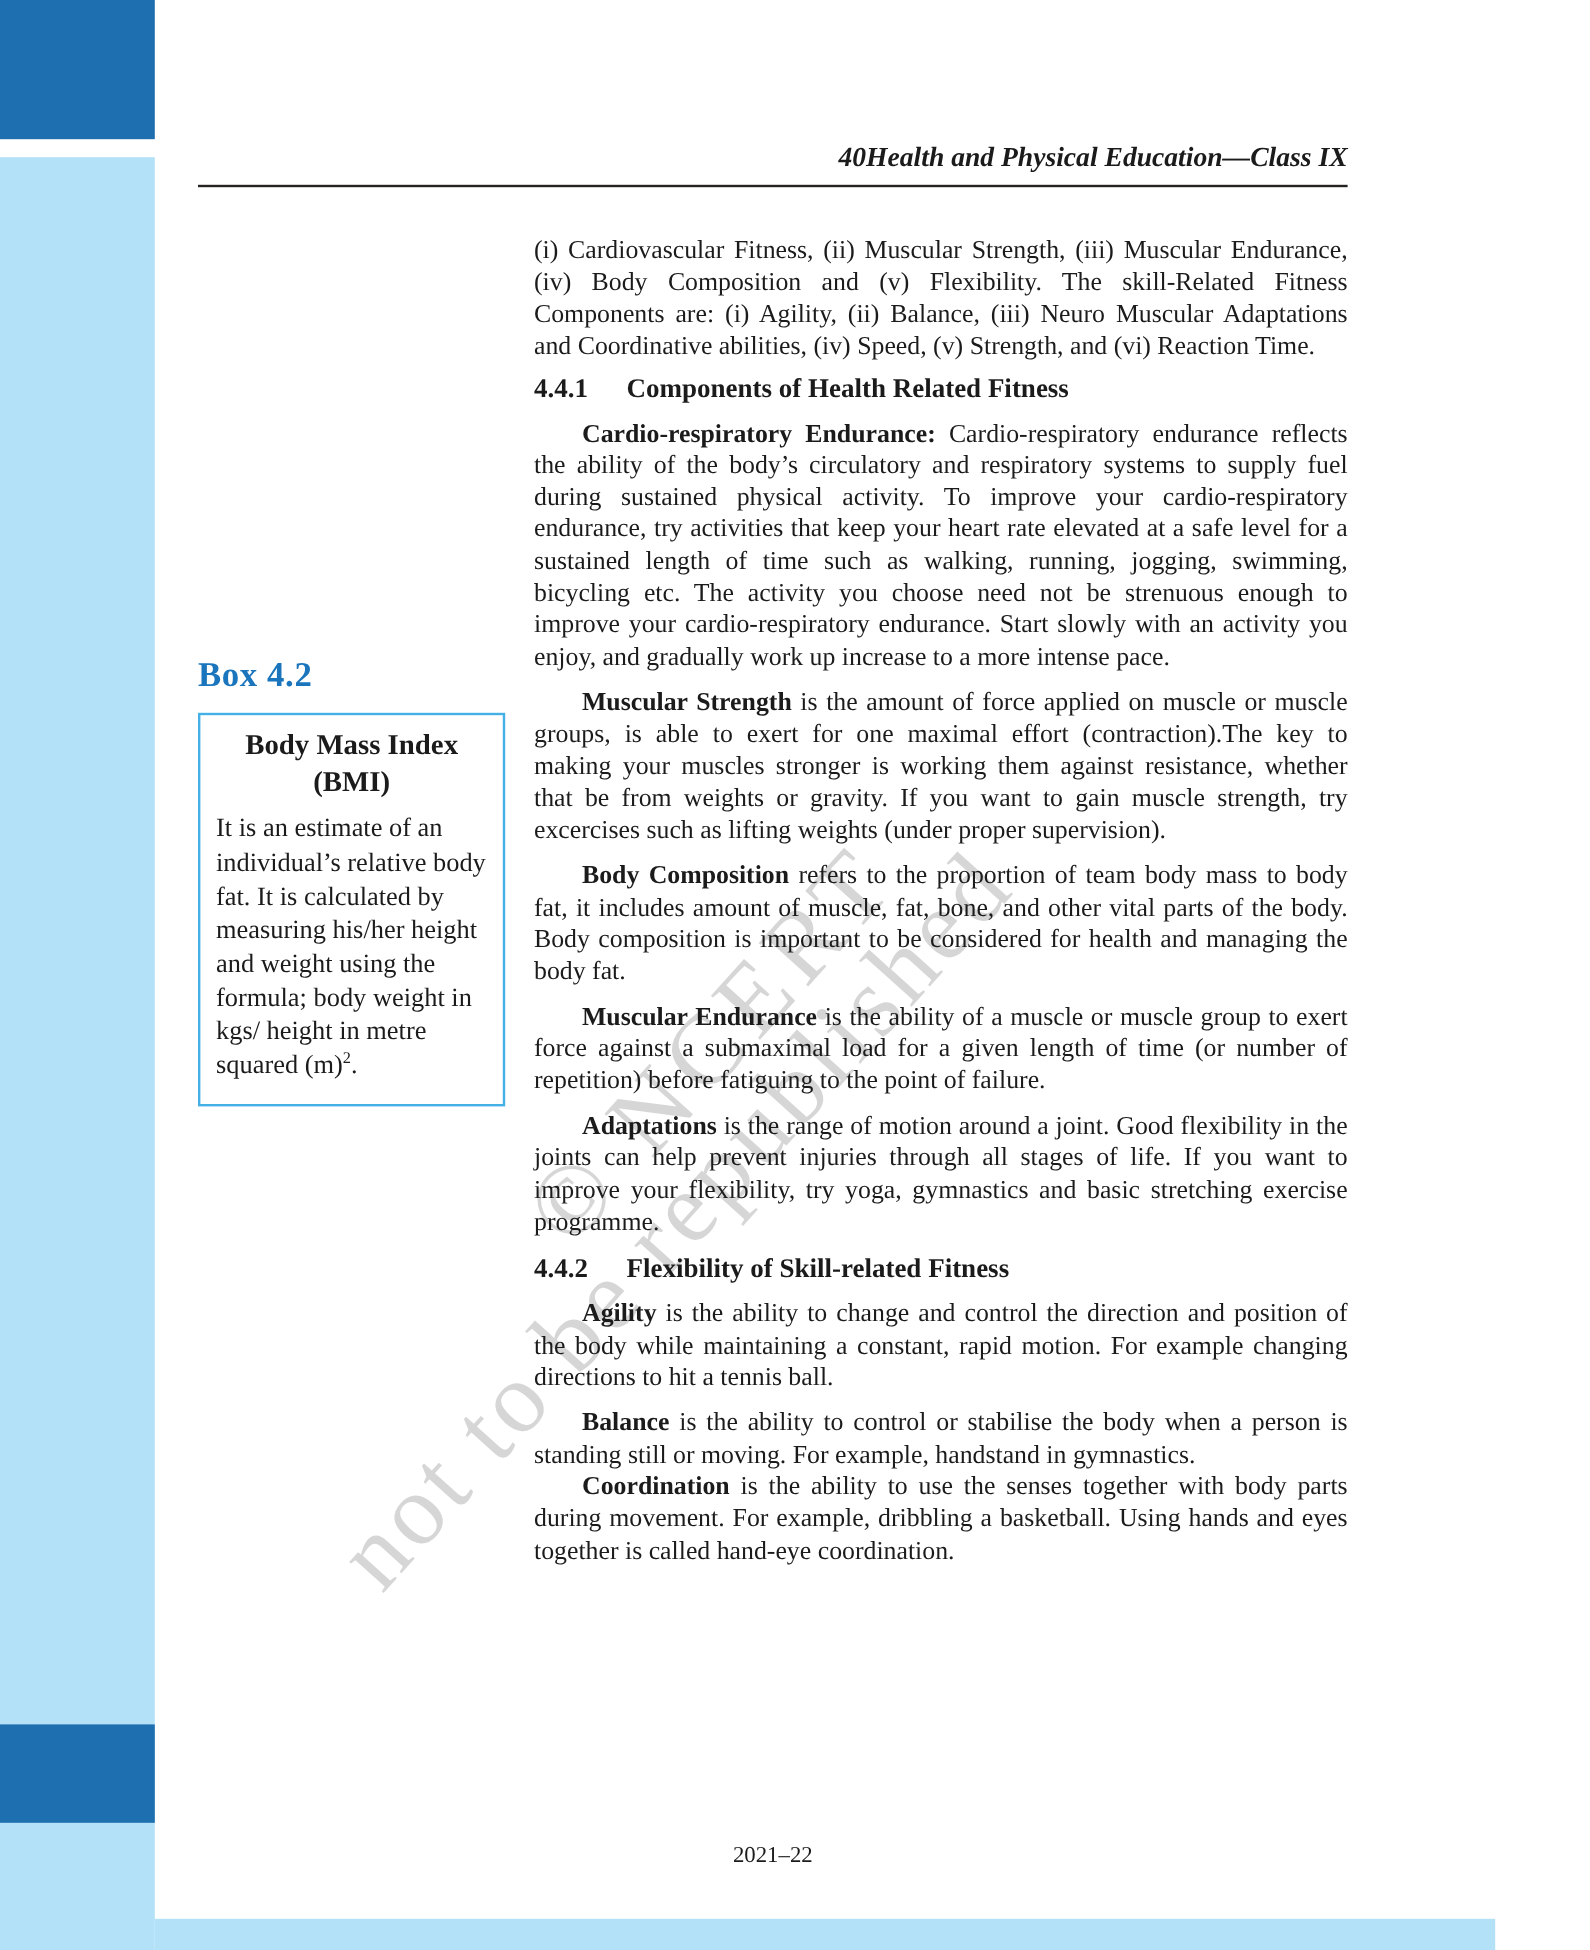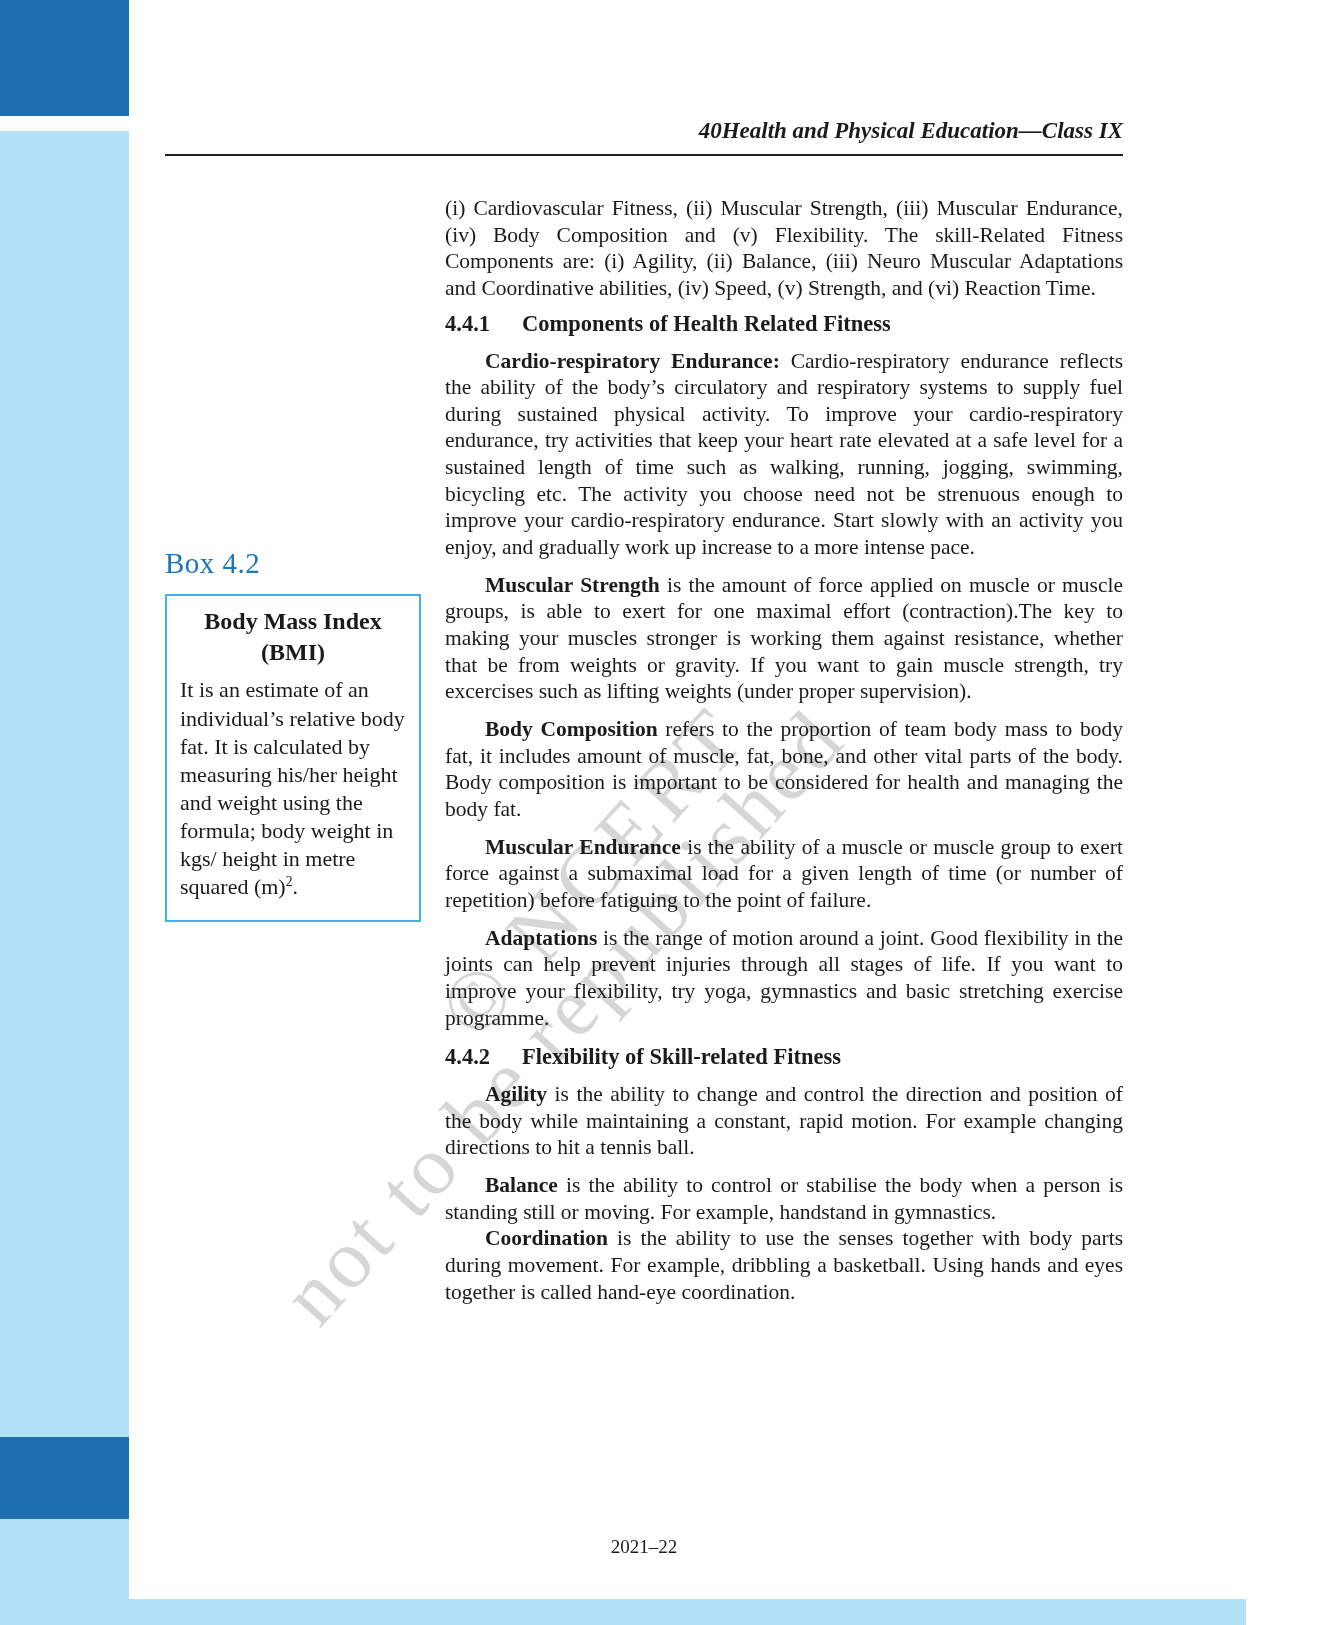--- a/index.html
+++ b/index.html
@@ -27,21 +27,21 @@
   .wm1{left:455px;top:975px;font-size:84px;letter-spacing:8px;transform:rotate(-48deg);transform-origin:0 50%;}
   .wm2{left:298px;top:1262px;font-size:84px;letter-spacing:4px;transform:rotate(-48deg);transform-origin:0 50%;}
 
   .content{position:absolute;left:165px;top:118px;width:958px;z-index:2;}
   .running-header{display:flex;justify-content:flex-end;align-items:baseline;
     font-weight:bold;font-style:italic;font-size:23px;}
   .header-rule{height:2px;background:#26221f;margin-top:10px;}
 
   .columns{position:relative;margin-top:16px;}
   .left-col{position:absolute;left:0;top:352px;width:256px;}
-  .box-label{color:var(--accent-blue);font-weight:normal;font-size:29px;letter-spacing:.5px;}
+  .box-label{color:var(--accent-blue);font-weight:bold;font-size:29px;letter-spacing:.5px;}
   .bmi-box{margin-top:14px;border:2px solid var(--box-border);background:#ffffff;padding:10px 13px 18px;}
   .bmi-title{text-align:center;font-weight:bold;font-size:24px;line-height:1.3;margin-bottom:8px;}
   .bmi-body{font-size:22px;line-height:1.28;}
   .bmi-body sup{font-size:.62em;}
 
   .right-col{margin-left:280px;width:678px;text-align:justify;font-size:21.5px;line-height:1.24;}
   .para{margin:0 0 11px;}
   .para.first{margin-bottom:8px;margin-top:39px;}
   .indent{text-indent:40px;}
   .tight{margin-bottom:0;}

